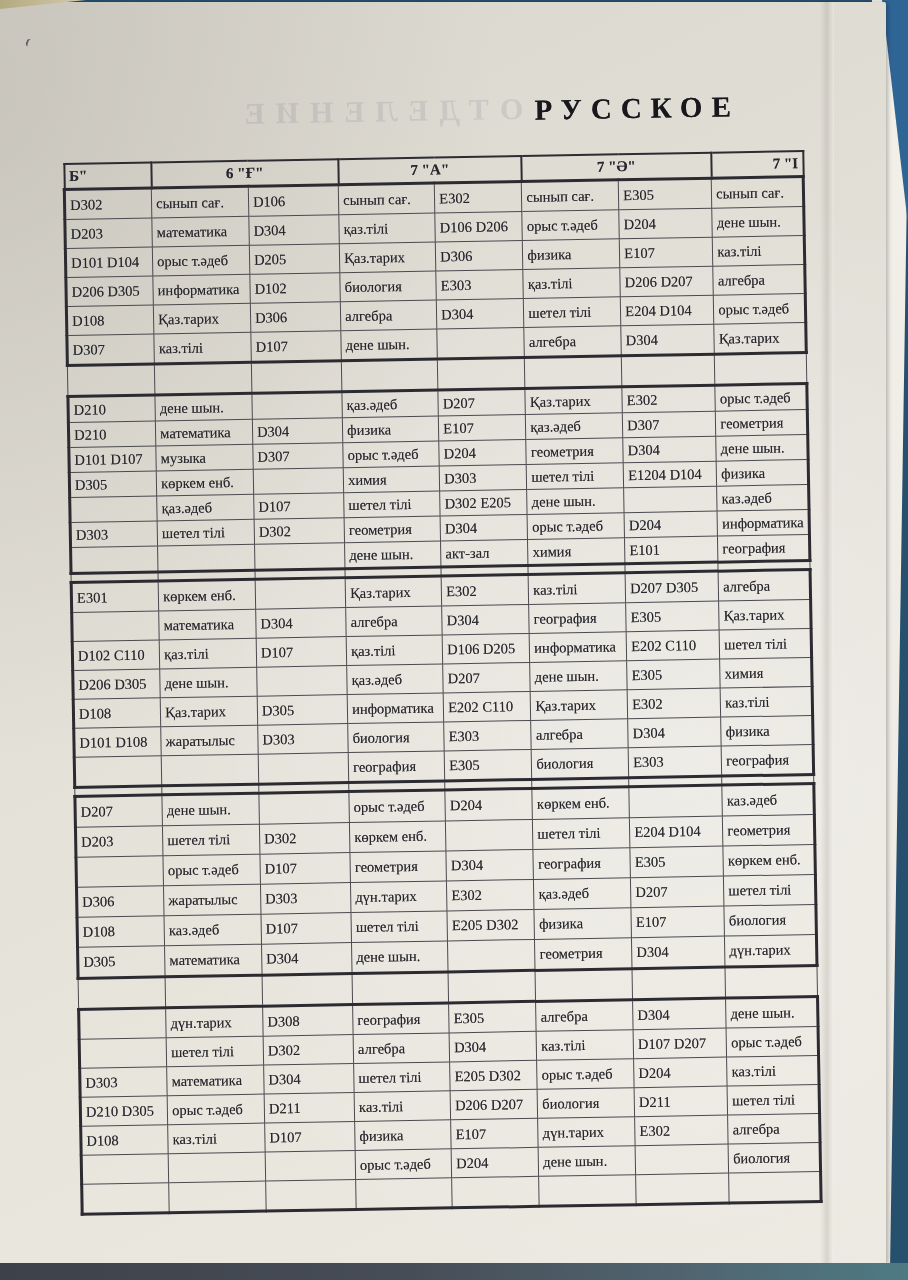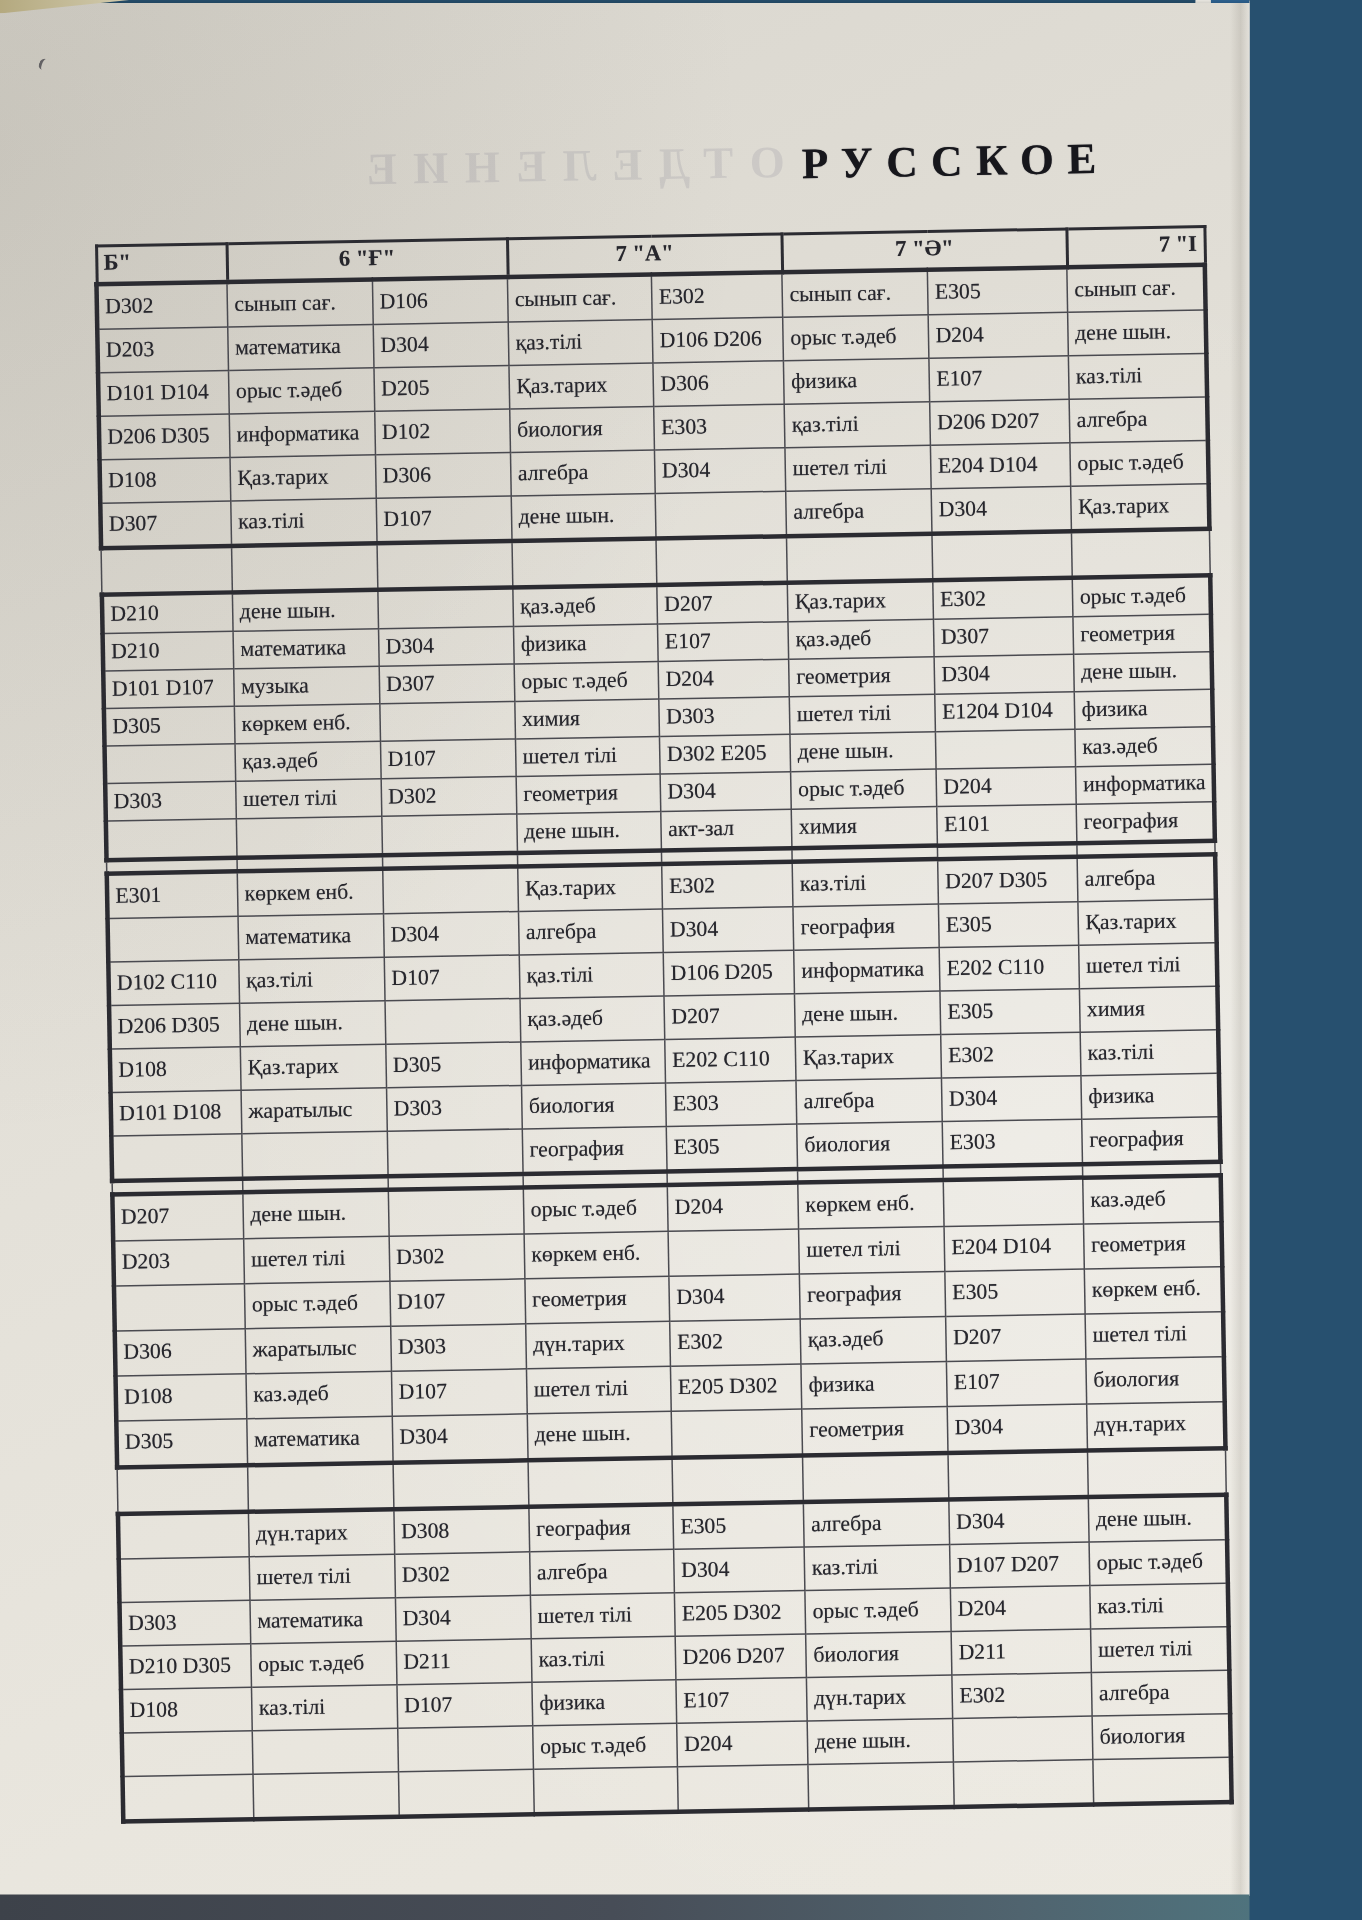--- a/index.html
+++ b/index.html
@@ -1,17 +1,17 @@
 <!DOCTYPE html>
 <html style="--blue: #2f6595;"><head>
 <meta charset="utf-8">
 <style>
   html,body{margin:0;padding:0;width:908px;height:1280px;overflow:hidden;
     background:#27506f;font-family:"Liberation Serif",serif;}
-  .stage{position:relative;width:833px;height:1280px;overflow:hidden;}
+  .stage{position:relative;width:908px;height:1280px;overflow:hidden;}
 
   
   .under-sheet{position:absolute;top:0;right:8px;width:38px;height:1268px;
     background:linear-gradient(180deg,#f2f0e9,#ece9e1);transform:rotate(.9deg);}
   .page{position:absolute;left:-12px;top:2px;width:898px;height:1262px;
     background:linear-gradient(155deg,#d9d6ce 0%,#e2dfd7 38%,#e9e6de 75%,#ece9e1 100%);
     border-radius:2px;box-shadow:2px 0 4px rgba(0,0,0,.25);}
   .page::before{content:"";position:absolute;inset:0;
     background:radial-gradient(ellipse at 78% 60%,rgba(255,255,255,.30),rgba(255,255,255,0) 55%);}
   .page::after{content:"";position:absolute;inset:0;

